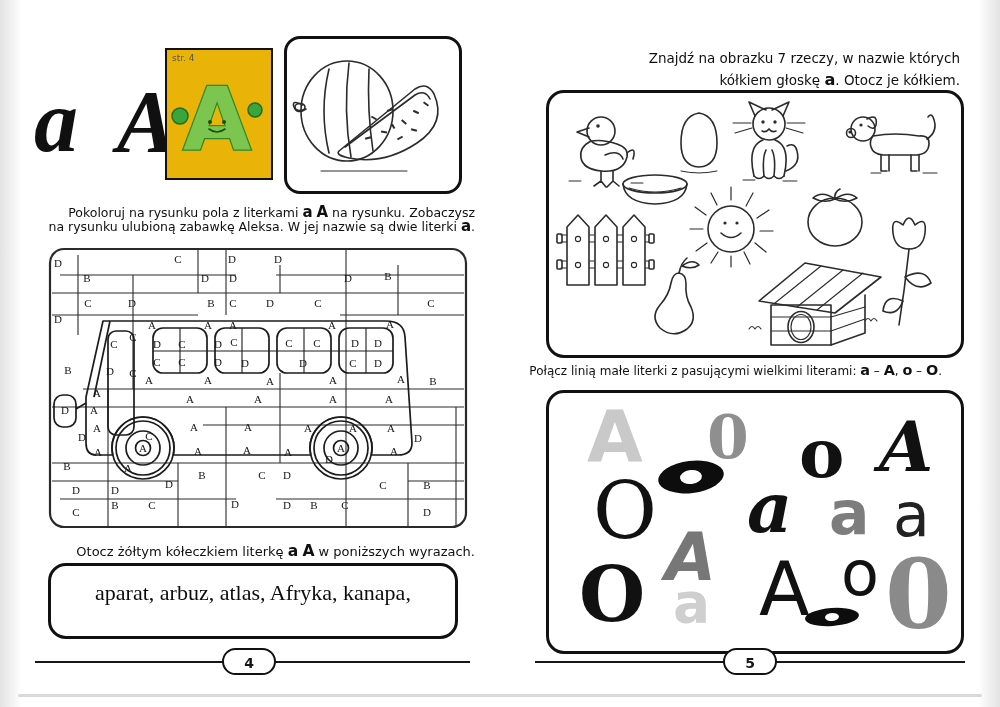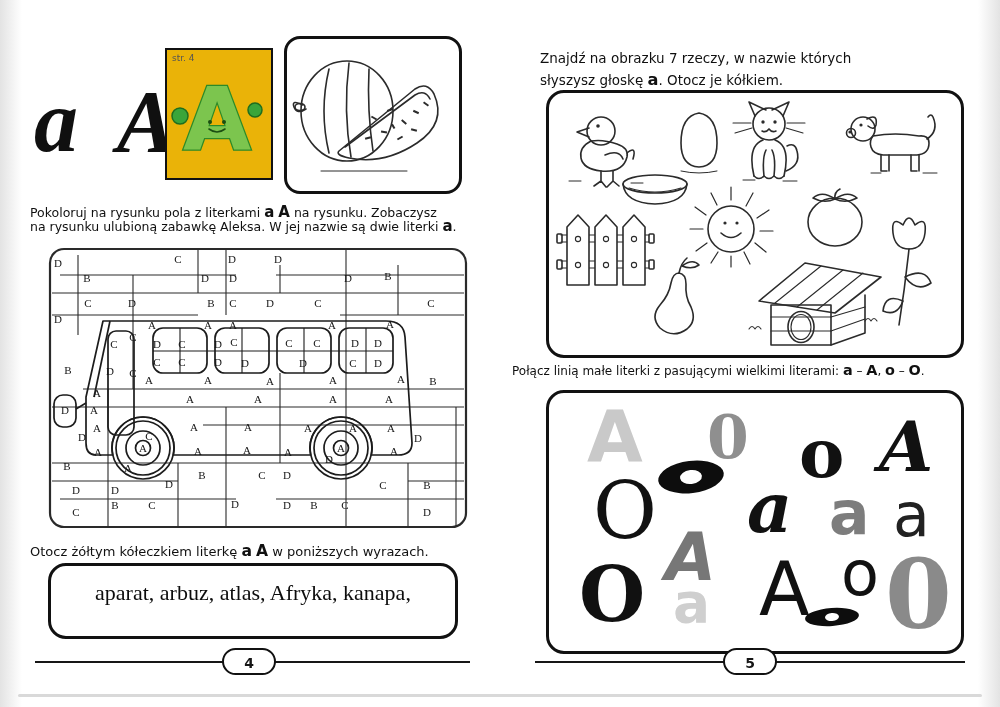--- a/index.html
+++ b/index.html
@@ -17,21 +17,21 @@
   .edge-bottom{left:18px;top:694px;width:964px;height:3px;background:#d9d9d9;border-radius:2px;}
 
   
   .big-letters{left:34px;top:78px;font-family:"Liberation Serif","DejaVu Serif",serif;
     font-weight:700;font-size:88px;line-height:1;letter-spacing:10px;color:#101010;font-style:italic;}
   .letter-card{left:165px;top:48px;width:104px;height:128px;border:2px solid #111;background:#eab308;}
   .card-corner{position:absolute;left:5px;top:3px;font-size:9px;color:#555;}
   .melon-box{left:284px;top:36px;width:172px;height:152px;border:3px solid #111;border-radius:16px;background:#fff;}
 
   
-  .comic{font-size:12.5px;line-height:1.5;text-align:left;color:#101010;white-space:nowrap;}
+  .comic{font-size:12.5px;line-height:1.5;text-align:right;color:#101010;white-space:nowrap;}
   .comic .emph{font-family:"DejaVu Sans",sans-serif;font-weight:bold;font-size:1.2em;}
   .instr-left{left:30px;top:201px;width:445px;}
   .caption-left{left:30px;top:540px;width:445px;font-size:13px;}
   .instr-right{left:540px;top:48px;width:420px;font-size:13.5px;}
   .connect-right{left:512px;top:360px;width:430px;font-size:12px;}
 
   
   .words-box{left:48px;top:563px;width:410px;height:76px;border:3px solid #111;border-radius:18px;
     background:#fff;text-align:center;font-family:"Liberation Serif","DejaVu Serif",serif;
     font-size:22px;line-height:1.55;padding-top:10px;box-sizing:border-box;color:#0d0d0d;}
@@ -262,21 +262,21 @@
 <div class="abs comic caption-left"><span>Otocz żółtym kółeczkiem literkę </span><span class="emph">a</span><span> </span><span class="emph">A</span><span> w poniższych wyrazach.</span></div>
 
 <div class="abs words-box">
   <div>aparat, arbuz, atlas, Afryka, kanapa,</div>
 </div>
 
 <div class="abs page-rule rule-left"></div>
 <div class="abs page-pill pill-left">4</div>
 
 <div class="abs comic instr-right"><span>Znajdź na obrazku 7 rzeczy, w nazwie których</span></div>
-<div class="abs comic instr-right" style="top:68px"><span>słyszysz głoskę </span><span class="emph">a</span><span>. Otocz je kółkiem.</span></div>
+<div class="abs comic instr-right" style="top:68px"><span>kółkiem głoskę </span><span class="emph">a</span><span>. Otocz je kółkiem.</span></div>
 
 <div class="abs pics-box">
   <svg width="406" height="256" viewBox="0 0 406 256" class="art">
     <g transform="translate(22,18)">
       <circle cx="30" cy="20" r="14"></circle>
       <circle class="fill" cx="27" cy="15" r="1.8"></circle>
       <path d="M18 17 L6 21 L18 26"></path>
       <path d="M20 30 Q8 36 10 47 Q12 58 30 60 Q52 62 56 46 Q58 37 46 33 Q32 28 20 30 Z"></path>
       <path d="M34 44 Q48 38 52 48"></path>
       <path d="M56 42 Q66 34 62 48"></path>

